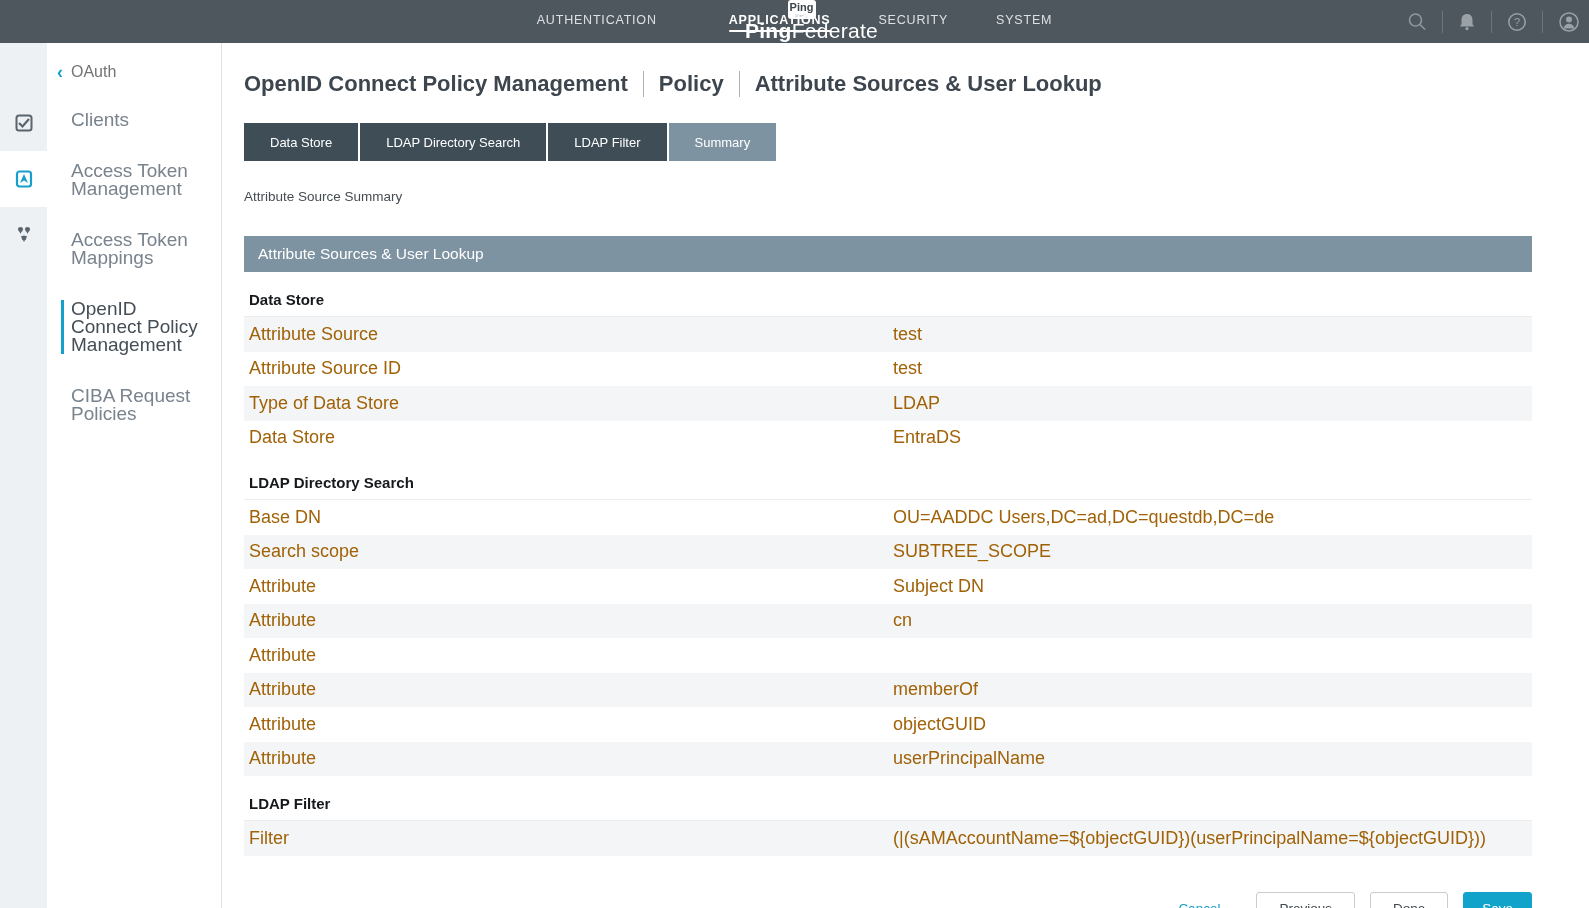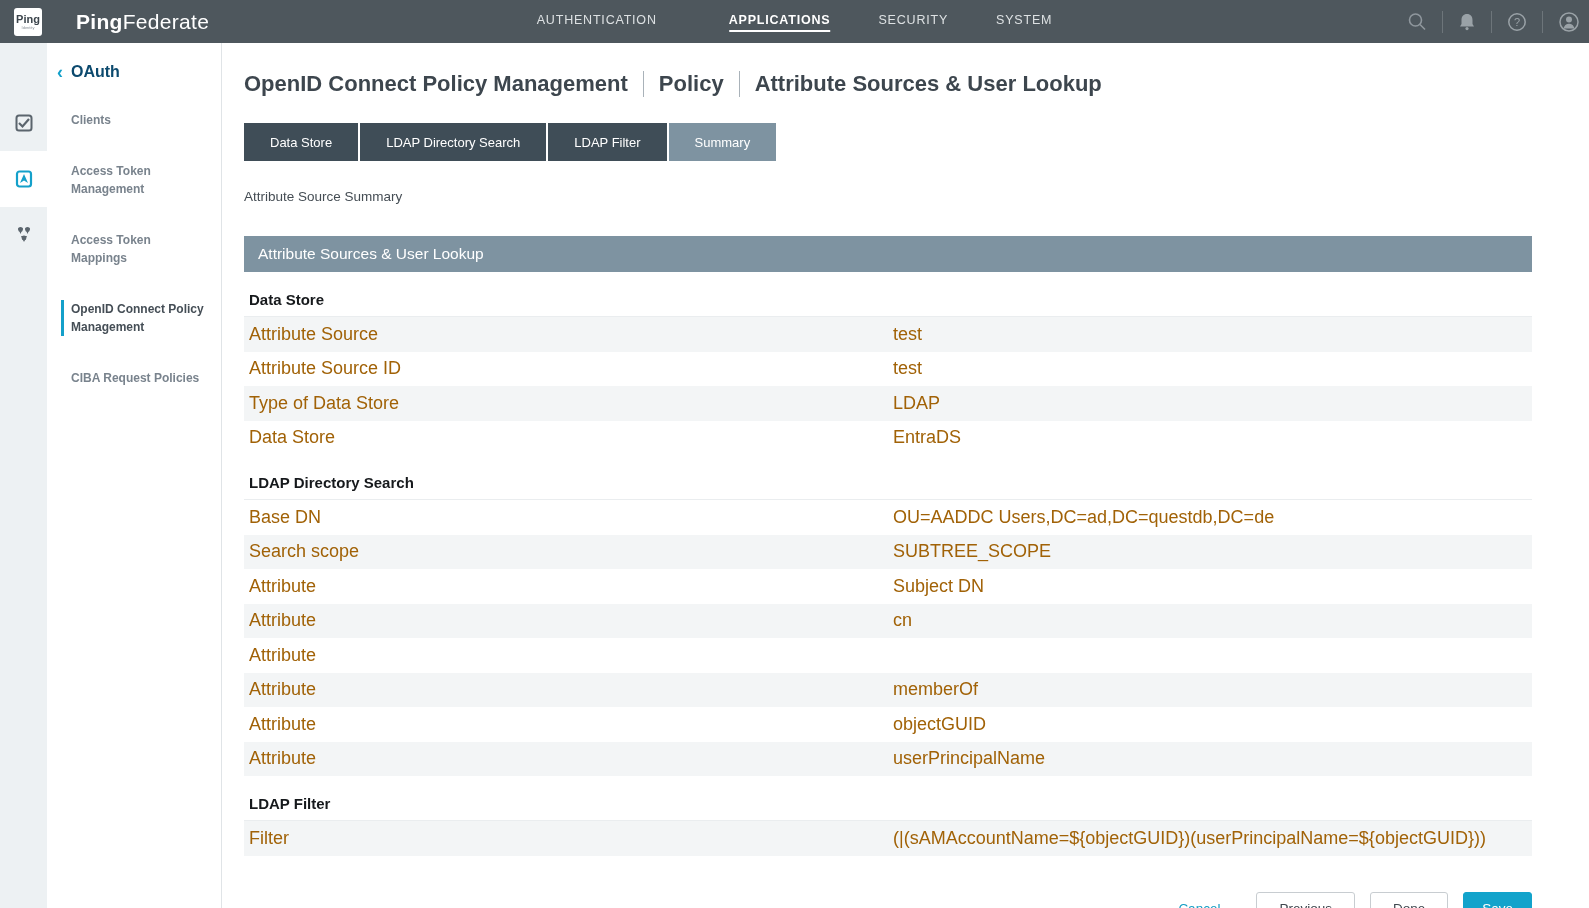--- a/index.html
+++ b/index.html
@@ -1,20 +1,20 @@
 <!DOCTYPE html>
 <html><head>
 <meta charset="utf-8">
 <style>
   * { margin:0; padding:0; box-sizing:border-box; }
   html,body { width:1589px; height:908px; overflow:hidden; background:#fff;
     font-family:"Liberation Sans", sans-serif; }
 
   
-  .topbar { position:relative; height:43px; background:#4e575d; display:flex; align-items:center; }
+  .topbar { position:relative; height:43px; background:#4e575d; display:flex; align-items:center;flex-direction:column; }
   .logo-box { width:28px; height:28px; background:#fff; border-radius:3px; margin-left:14px;
     display:flex; flex-direction:column; align-items:center; justify-content:center; }
   .logo-box .logo-ping { font-size:11px; font-weight:bold; color:#3c454c; line-height:11px; }
   .logo-box .logo-sub { font-size:4px; color:#8a9198; line-height:5px; }
   .brand { margin-left:34px; font-size:21px; color:#fff; letter-spacing:.3px; white-space:nowrap; }
   .brand b { font-weight:bold; }
   .topnav { position:absolute; left:50%; top:0; height:43px; transform:translateX(-50%);
     display:flex; align-items:center; gap:48px; }
   .topnav-item { color:#dde1e3; font-size:12.5px; letter-spacing:.8px; cursor:pointer;
     padding-top:2px; border-bottom:2px solid transparent; padding-bottom:3px; }
@@ -25,23 +25,23 @@
 
   
   .layout { display:flex; height:865px; }
   .rail { width:47px; background:#edf1f3; flex:0 0 47px; }
   .rail-cell { height:56px; display:flex; align-items:center; justify-content:center; }
   .rail-cell.active { background:#fff; }
   .rail-spacer { height:52px; }
   .sidemenu { width:175px; flex:0 0 175px; background:#fff; border-right:1px solid #e0e4e7; padding-top:20px; }
   .oauth-head { display:flex; align-items:center; gap:8px; margin:0 0 30px 10px; cursor:pointer; }
   .oauth-head .chev { color:#14a0ca; font-size:18px; line-height:16px; font-weight:bold; }
-  .oauth-head .oauth-label { font-size:16px; font-weight:bold; color:#0c4a6e; }
+  .oauth-head .oauth-label { font-size:16px; font-weight:normal; color:#737373; }
   .side-item { margin:0 12px 33px 14px; border-left:3px solid transparent; padding-left:7px;
-    font-size:12px; font-weight:bold; color:#79838d; line-height:18px; cursor:pointer; }
+    font-size:19px; font-weight:normal; color:#79838d; line-height:18px; cursor:pointer; }
   .side-item.active { color:#454e56; border-left-color:#14a0ca; }
 
   
   .content { flex:1 1 auto; padding:28px 0 0 22px; }
   .page-title { font-size:22px; color:#3d464e; display:flex; align-items:center; white-space:nowrap; }
   .page-title .sep { width:1px; height:26px; background:#a9b2b9; margin:0 15px; }
 
   .tabs { display:flex; gap:2px; margin-top:26px; }
   .tab { background:#3f4d57; color:#fff; font-size:13px; height:38px; display:flex;
     align-items:center; padding:0 26px; cursor:pointer; }

